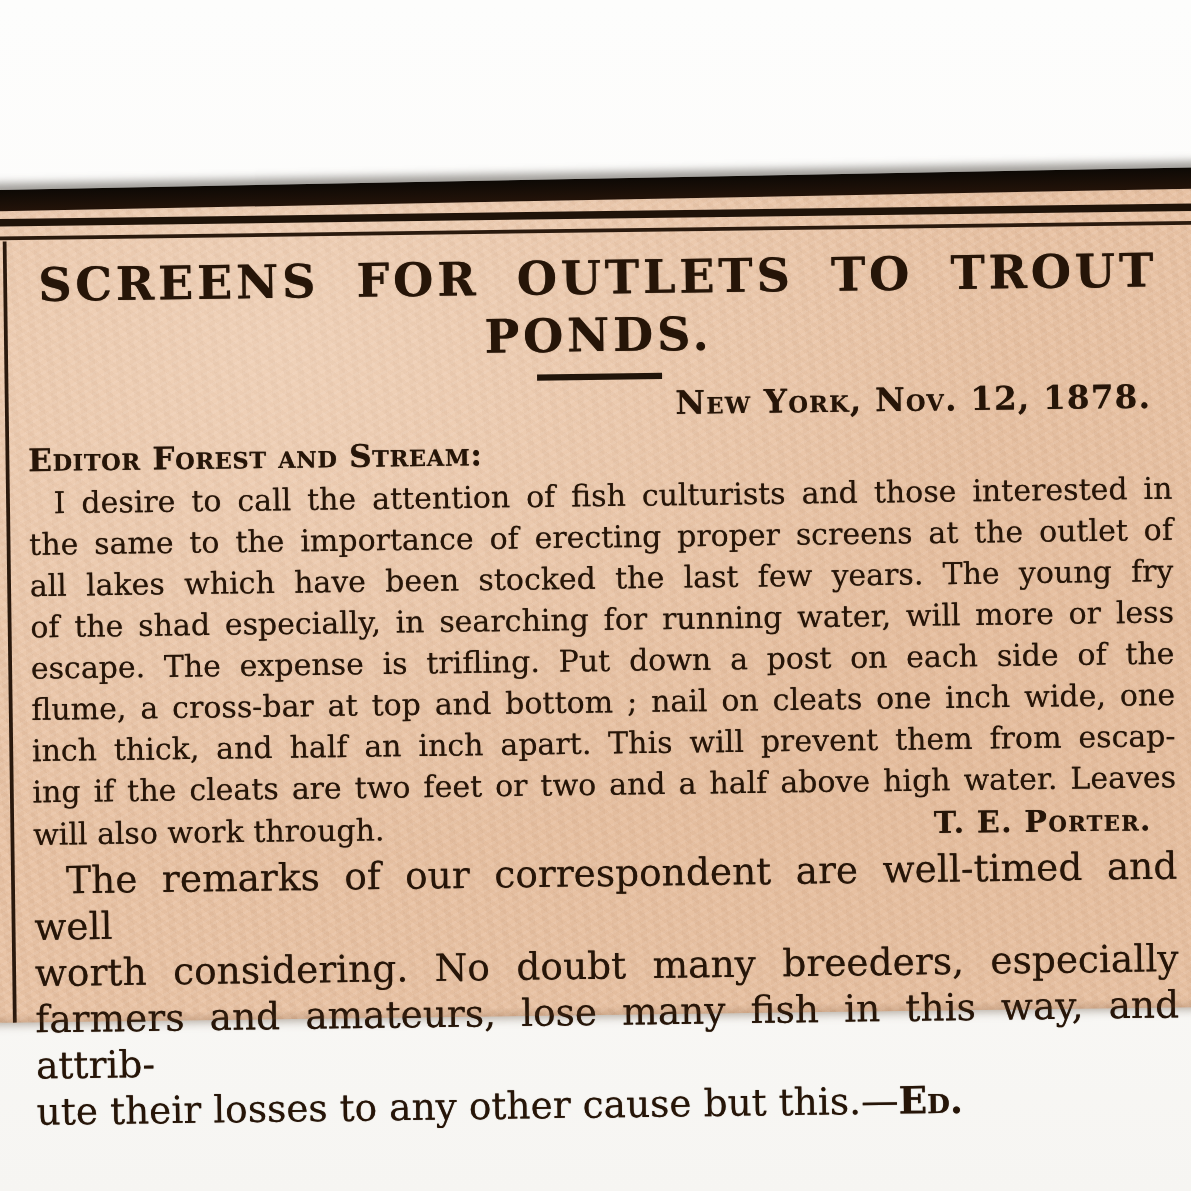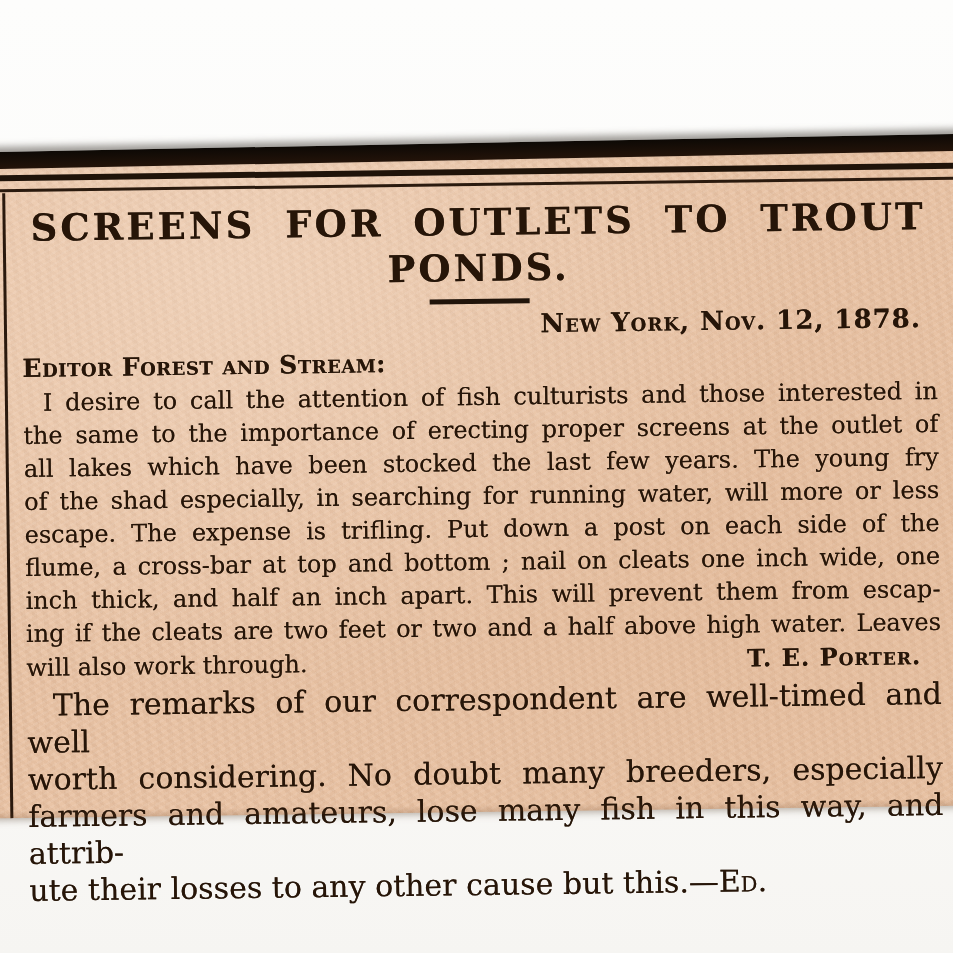--- a/index.html
+++ b/index.html
@@ -115,21 +115,21 @@
     font-variant: small-caps;
     font-weight: bold;
     letter-spacing: 1px;
     padding-right: 20px;
   }
 
   .editor-note { margin-top: 2px; font-size: 30px; line-height: 37px; }
   .editor-note .jline { text-align: justify; text-align-last: justify; }
   .editor-note .jline.indent { text-indent: 26px; }
   .editor-note .plain-line { text-align: left; }
-  .ed-sig { font-variant: small-caps; font-weight: normal; }
+  .ed-sig { font-variant: small-caps; font-weight: bold; }
 </style>
 </head>
 <body>
 
 <div class="stage">
 
   <div class="clipping">
 
     <div class="cut-edge"></div>
     <div class="rule-thick"></div>

